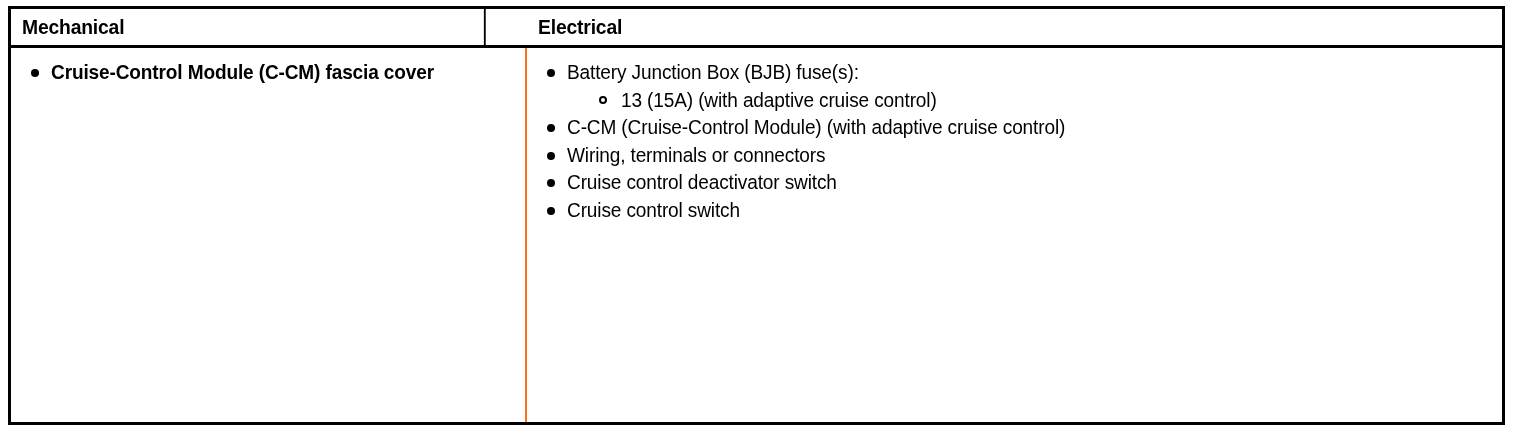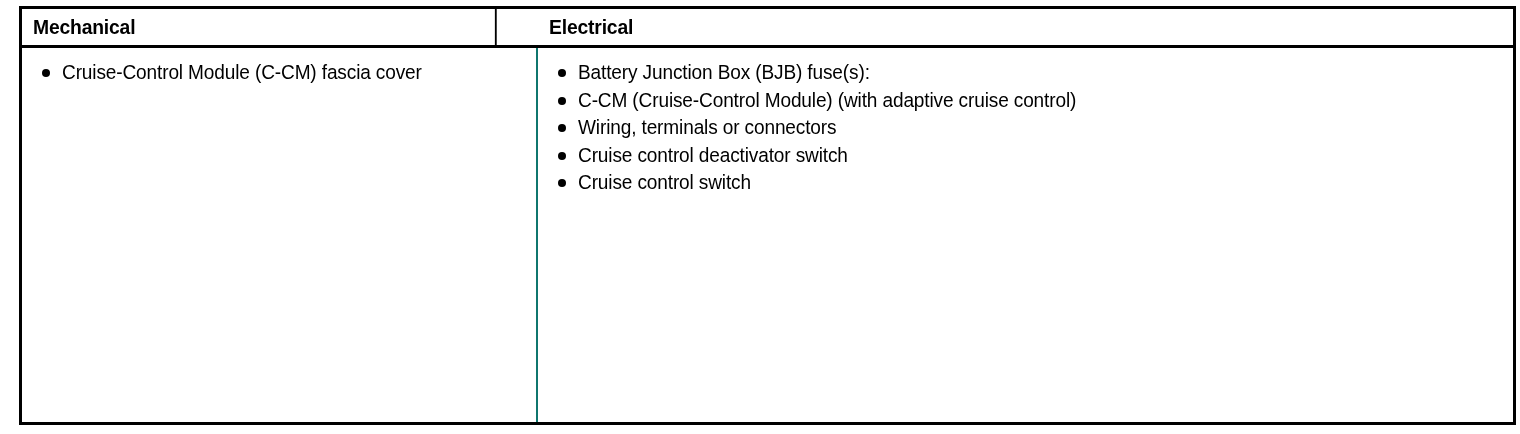--- a/index.html
+++ b/index.html
@@ -18,21 +18,21 @@
   .sheet {
     position: relative;
     width: 1520px;
     height: 434px;
     background: #ffffff;
   }
 
   
   .diag-table {
     position: absolute;
-    left: 19px;
+    left: 8px;
     top: 6px;
     width: 1497px;
     height: 419px;
     box-sizing: border-box;
     border: 3px solid #000000;
     background: #ffffff;
   }
 
   .table-inner {
     display: flex;
@@ -75,21 +75,22 @@
   .body-row {
     display: flex;
     flex: 1 1 auto;
     min-height: 0;
   }
   .body-cell {
     box-sizing: border-box;
     padding: 10px 6px 6px 6px;
   }
   .body-row .col-mech {
-    border-right: 2px solid #0f766e;
+    border-right: 2px solid #f97316;
+    font-weight: bold;
   }
 
   
   ul.lvl1, ul.lvl2 {
     list-style: none;
     margin: 0;
     padding: 0;
   }
   ul.lvl1 > li {
     position: relative;
@@ -176,20 +177,23 @@
             </li>
           </ul>
         </div>
 
         <div class="body-cell col-elec">
           <ul class="lvl1">
 
             <li>
               <span class="item-text">Battery Junction Box (BJB) fuse(s):</span>
               <ul class="lvl2">
+                <li>
+                  <span class="item-text">13 (15A) (with adaptive cruise control)</span>
+                </li>
               </ul>
             </li>
 
 
             <li>
               <span class="item-text">C-CM (Cruise-Control Module) (with adaptive cruise control)</span>
             </li>
 
             <li>
               <span class="item-text">Wiring, terminals or connectors</span>

